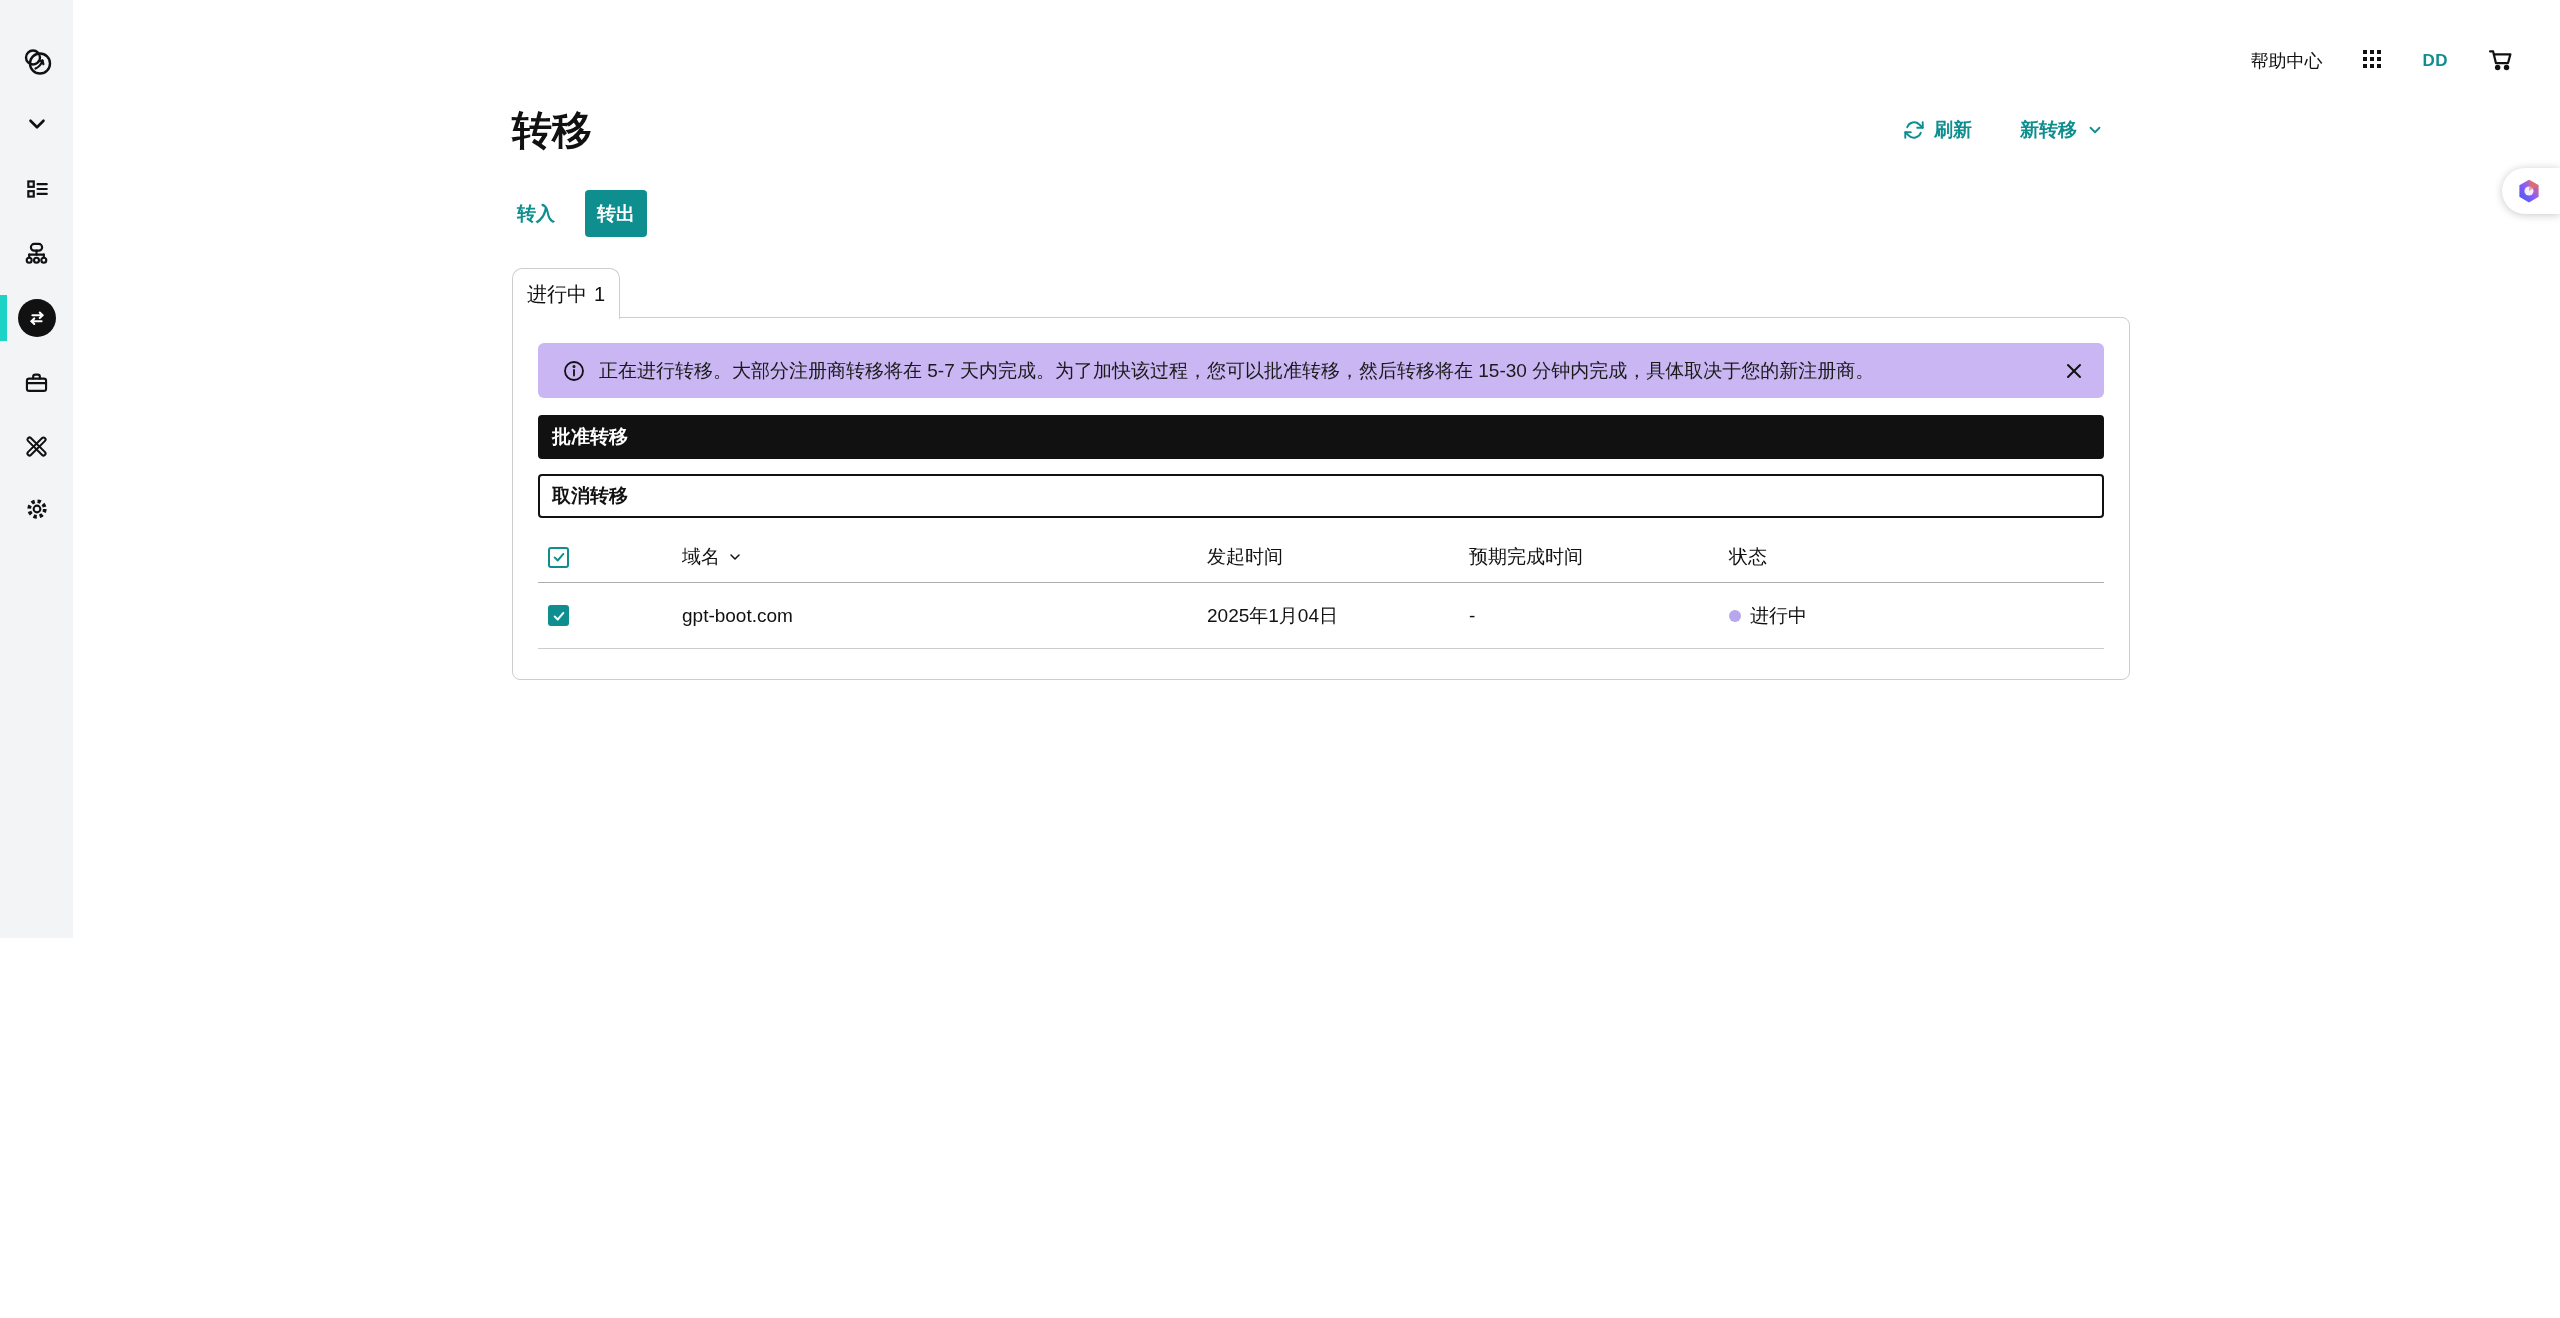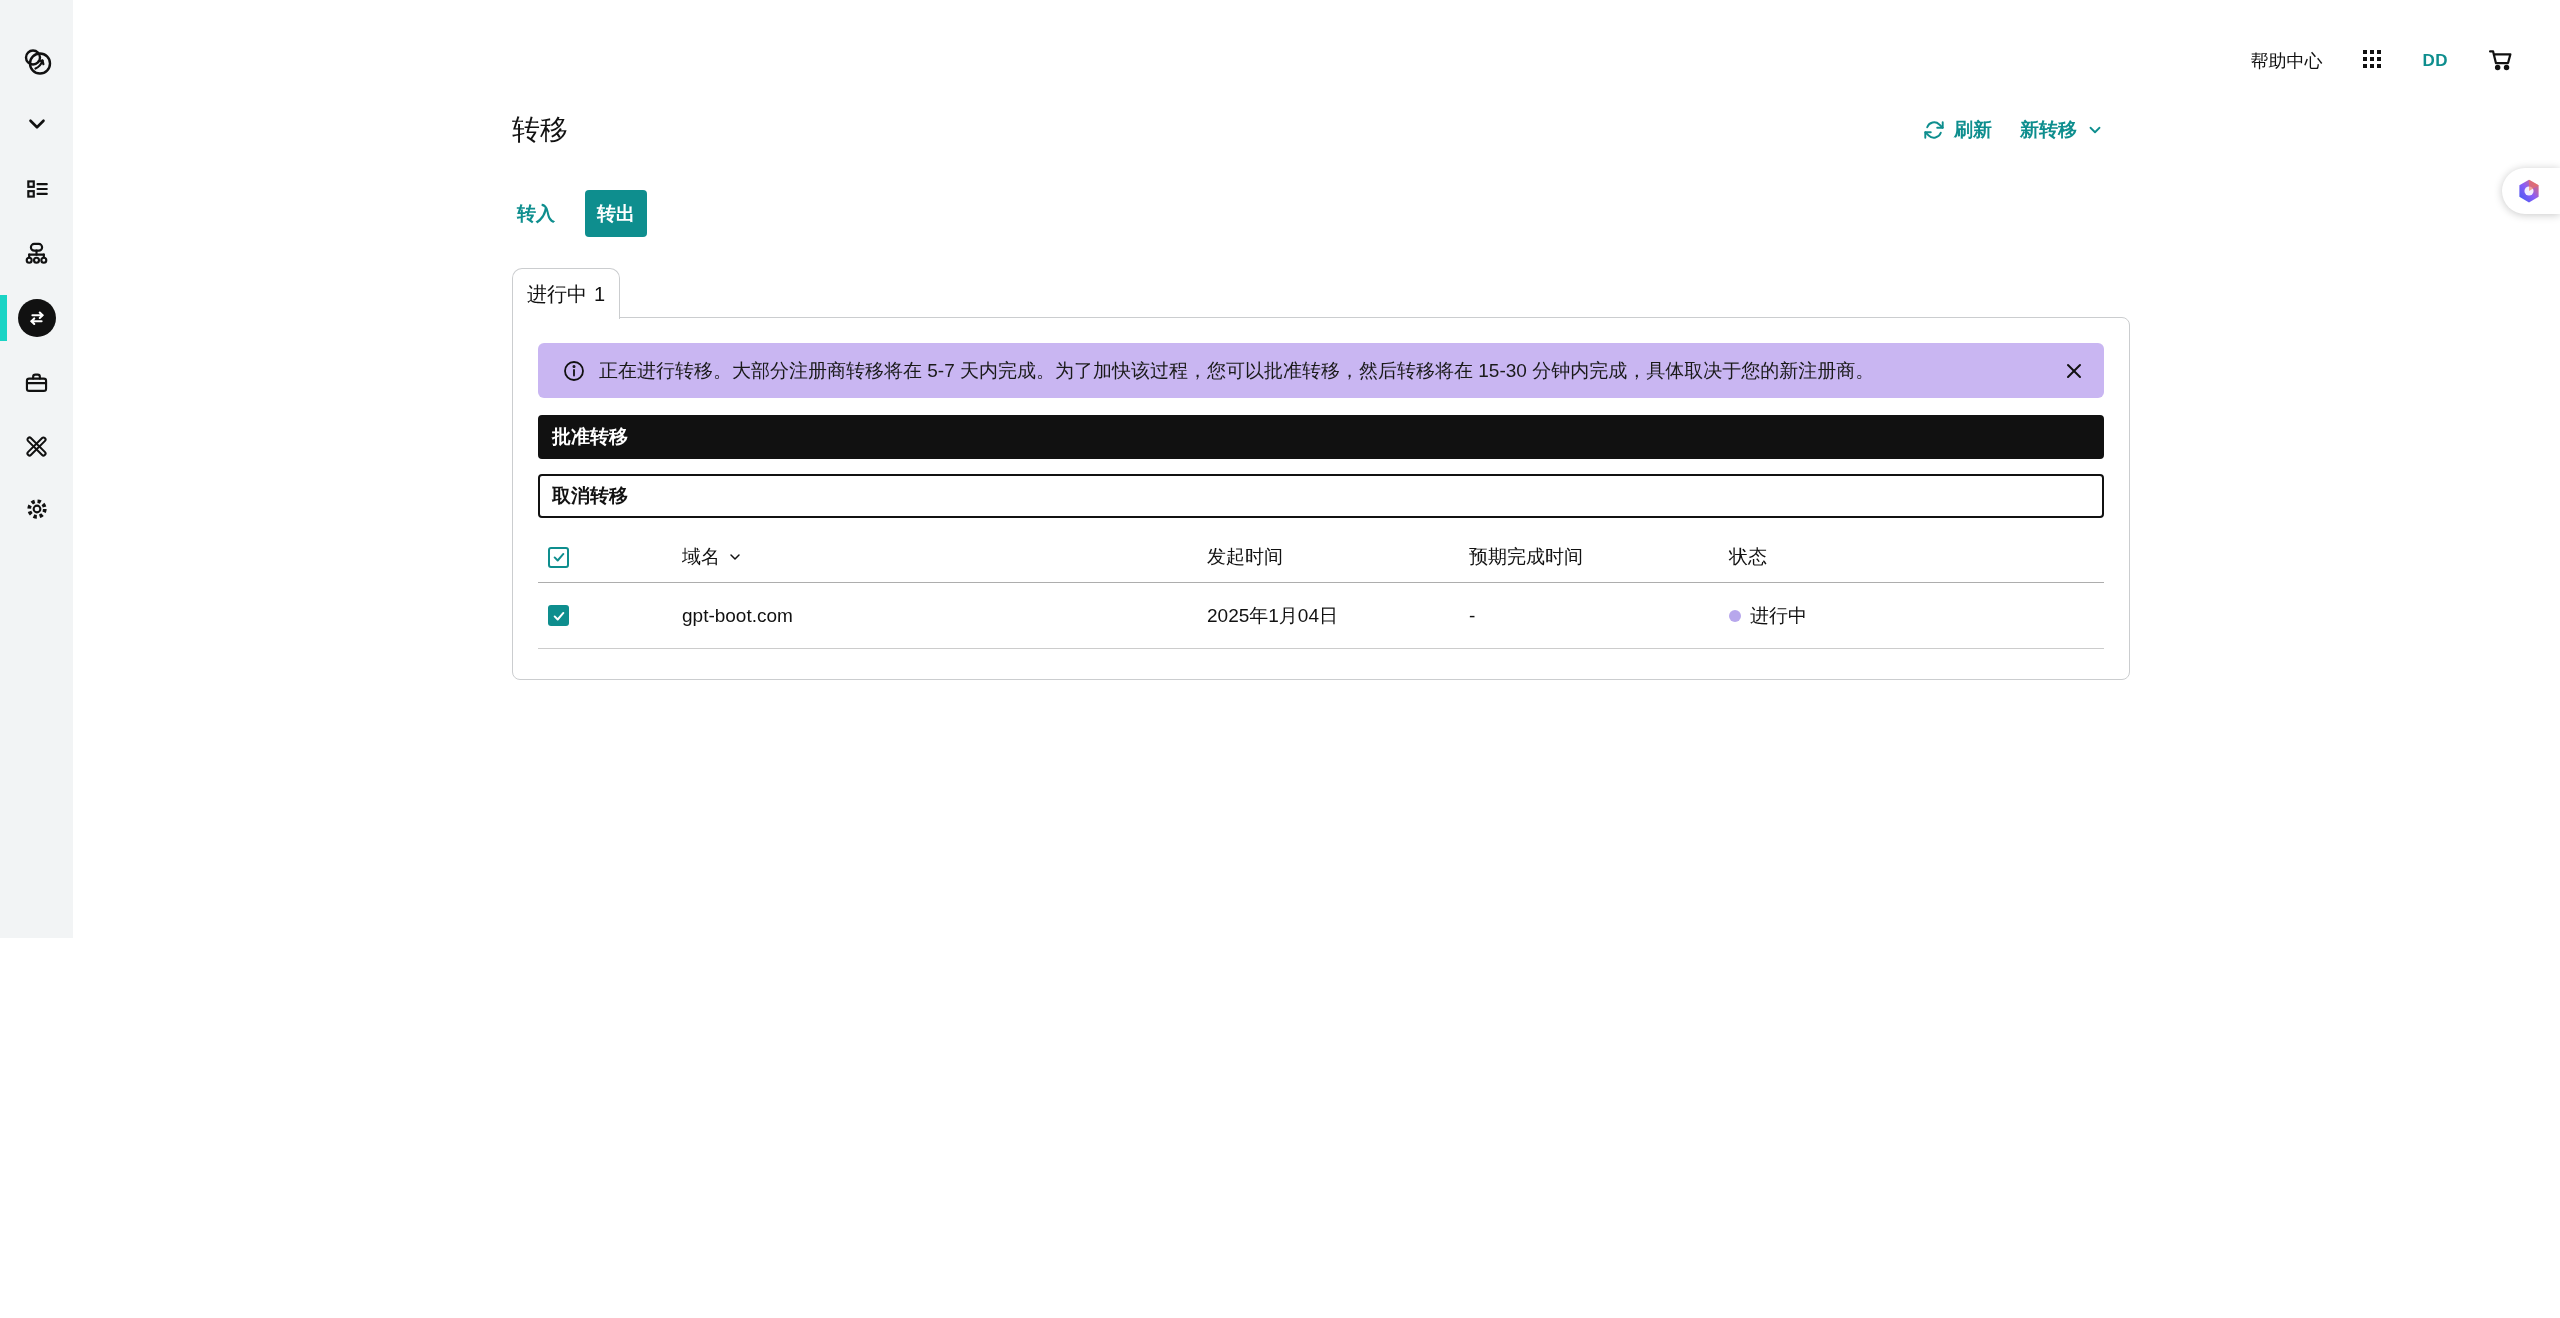--- a/index.html
+++ b/index.html
@@ -13,22 +13,22 @@
   .active-bar{position:absolute;left:0;top:295px;width:7px;height:46px;background:#1bd4c5;}
   .active-circle{width:38px;height:38px;border-radius:50%;background:#111;display:flex;align-items:center;justify-content:center;}
 
   
   .topbar{position:absolute;top:36px;right:46px;height:50px;display:flex;align-items:center;gap:38px;}
   .topbar-link{font-size:18px;color:#111;}
   .avatar-initials{font-size:17px;font-weight:700;color:#0e8e8e;letter-spacing:.5px;}
 
   
   .page-header{position:absolute;left:512px;top:104px;width:1618px;display:flex;justify-content:space-between;align-items:center;}
-  .page-title{font-size:28px;font-weight:400;line-height:52px;}
-  .header-actions{display:flex;align-items:flex-start;gap:28px;margin-right:26px;}
+  .page-title{font-size:40px;font-weight:700;line-height:52px;}
+  .header-actions{display:flex;align-items:flex-start;gap:48px;margin-right:26px;}
   .teal-action{display:flex;align-items:center;gap:9px;font-size:19px;font-weight:700;color:#0e8e8e;cursor:pointer;}
 
   
   .view-tabs{position:absolute;left:505px;top:190px;display:flex;gap:18px;}
   .vtab{height:47px;padding:0 12px;display:flex;align-items:center;font-size:19px;font-weight:700;border-radius:4px;}
   .vtab-in{color:#0e8e8e;}
   .vtab-out{background:#0e8e8e;color:#fff;}
 
   
   .status-tab{position:absolute;left:512px;top:268px;width:106px;height:50px;background:#fff;

